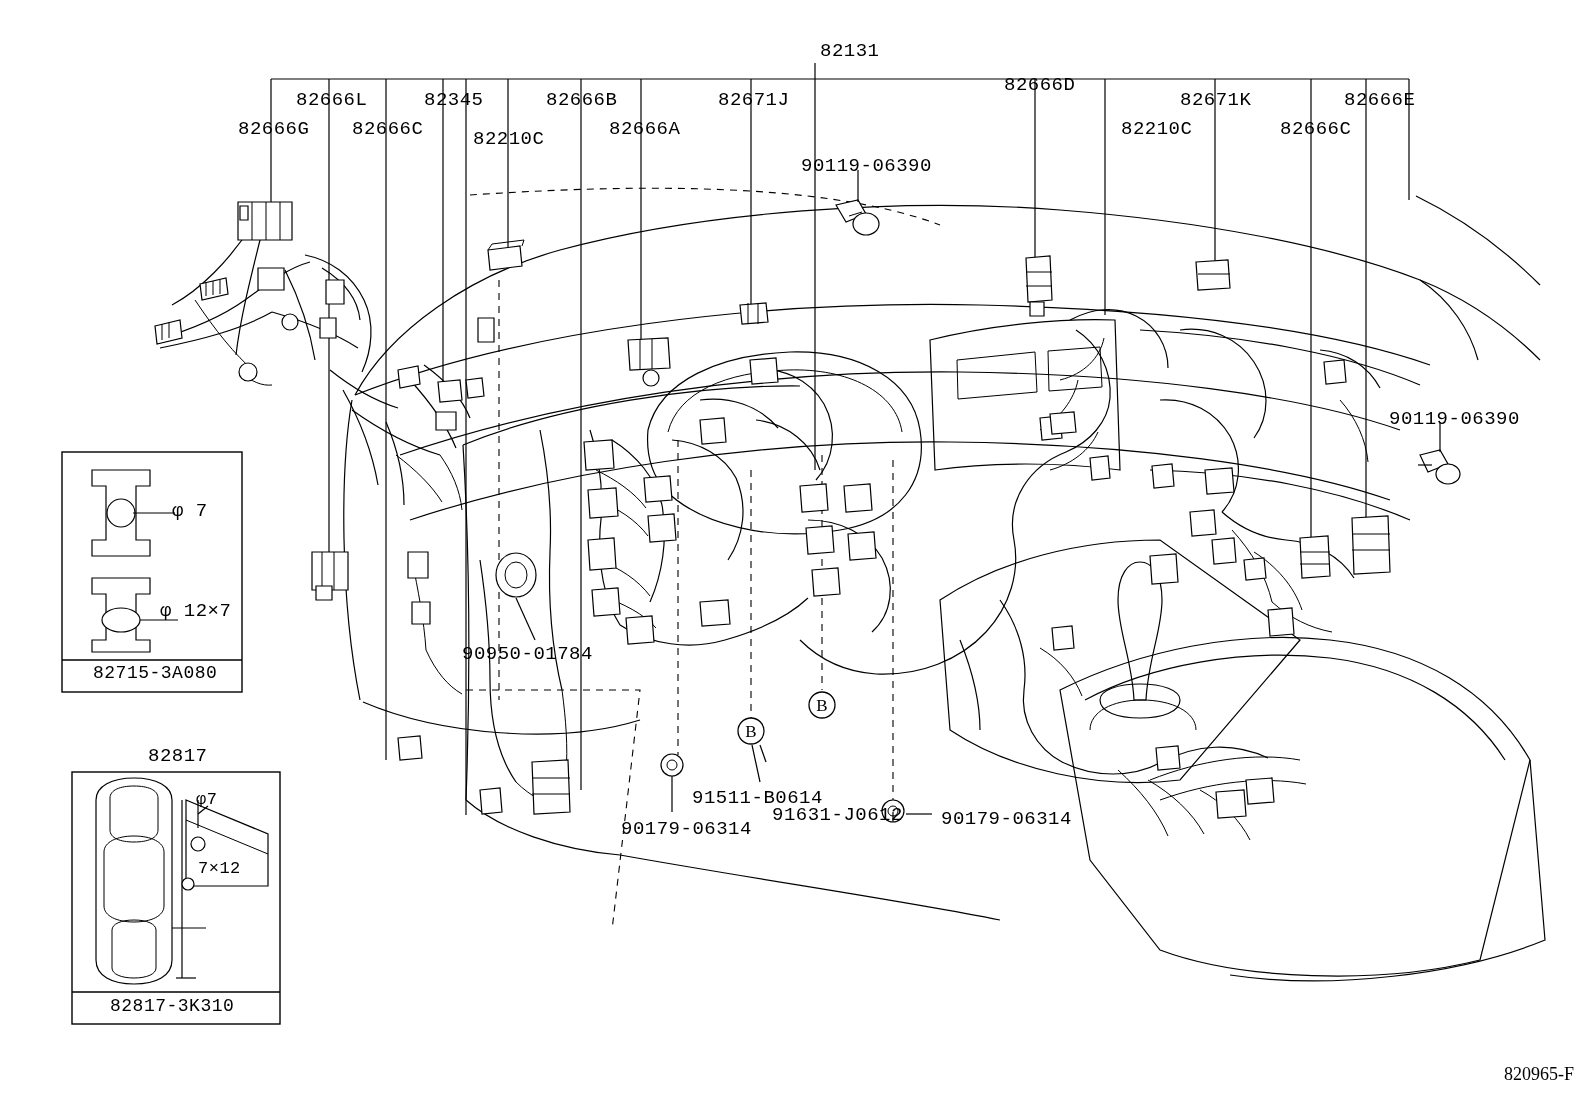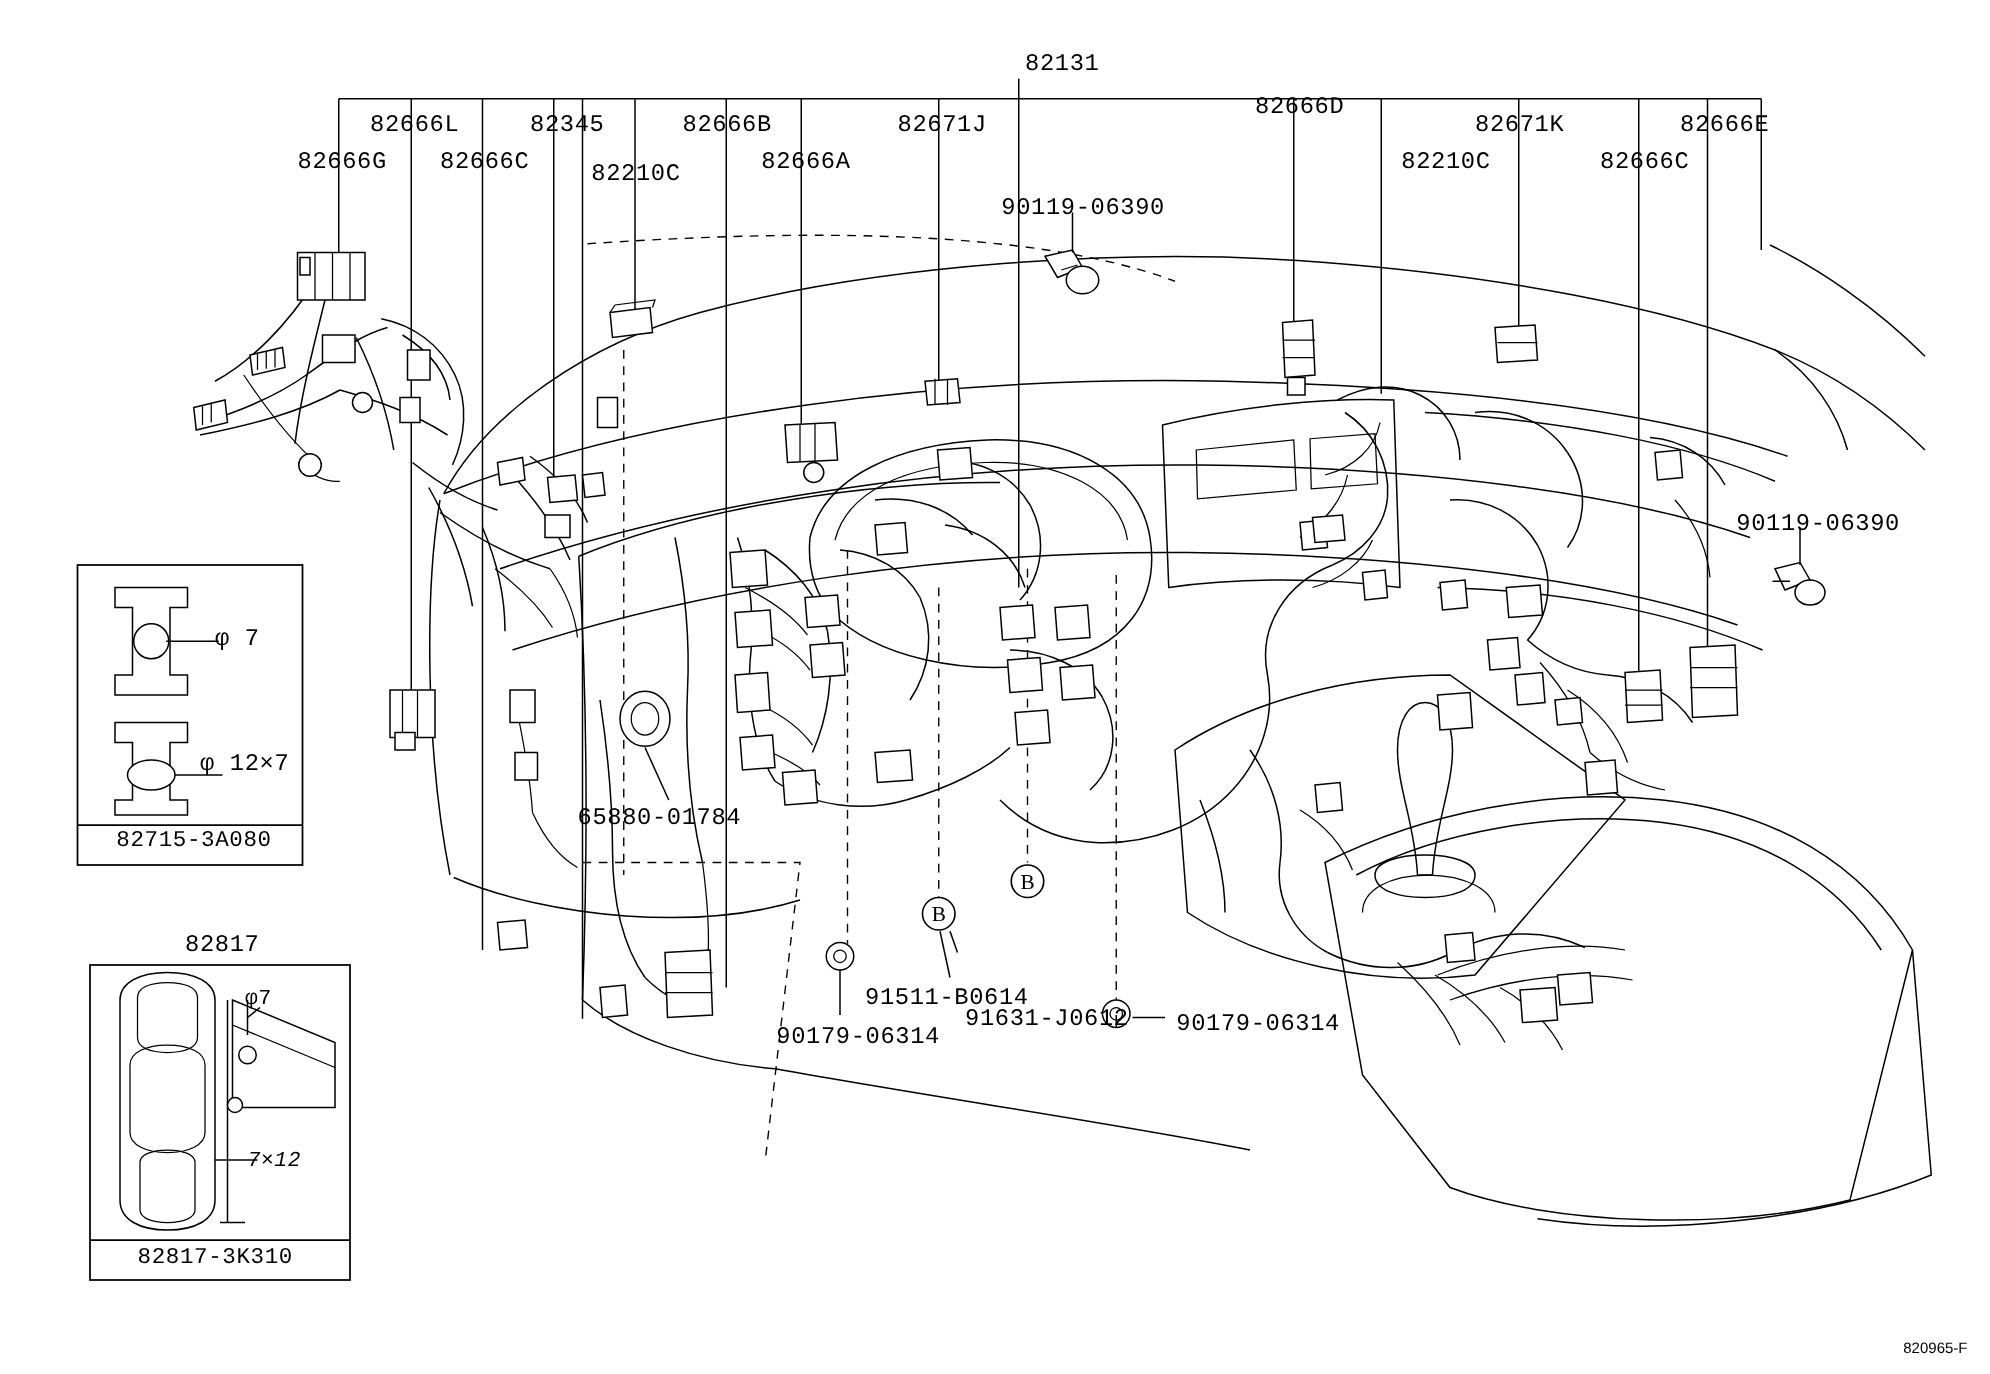--- a/index.html
+++ b/index.html
@@ -28,22 +28,22 @@
   .lbl.small {
     font-size: 17px;
   }
   .lbl.boxcap {
     font-size: 18px;
   }
   .figcode {
     position: absolute;
     right: 18px;
     bottom: 14px;
-    font-family: Liberation Sans, sans-serif;
-    font-size: 12px;
+    font-family: Liberation Serif, serif;
+    font-size: 18px;
     color: #000;
   }
   .svgwrap {
     position: absolute;
     left: 0;
     top: 0;
     width: 1592px;
     height: 1099px;
   }
   svg {
@@ -418,30 +418,30 @@
   <div class="lbl" style="left:1344px; top:89px;text-align:center;">82666E</div>
   <div class="lbl" style="left:238px; top:118px;">82666G</div>
   <div class="lbl" style="left:352px; top:118px;">82666C</div>
   <div class="lbl" style="left:473px; top:128px;">82210C</div>
   <div class="lbl" style="left:609px; top:118px;">82666A</div>
   <div class="lbl" style="left:1121px; top:118px;">82210C</div>
   <div class="lbl" style="left:1280px; top:118px;">82666C</div>
 
   <div class="lbl" style="left:801px; top:155px;">90119-06390</div>
   <div class="lbl" style="left:1389px; top:408px;">90119-06390</div>
-  <div class="lbl" style="left:462px; top:643px;">65880-01784</div>
+  <div class="lbl" style="left:462px; top:643px;">90950-01784</div>
   <div class="lbl" style="left:772px; top:760px;margin-top:44px;">91631-J0612</div>
   <div class="lbl" style="left:692px; top:787px;">91511-B0614</div>
   <div class="lbl" style="left:621px; top:818px;">90179-06314</div>
   <div class="lbl" style="left:941px; top:808px;">90179-06314</div>
 
   <div class="lbl" style="left:172px; top:500px;">φ 7</div>
   <div class="lbl" style="left:160px; top:600px;">φ 12×7</div>
   <div class="lbl boxcap" style="left:93px; top:663px;">82715-3A080</div>
 
   <div class="lbl" style="left:148px; top:745px;">82817</div>
   <div class="lbl small" style="left:196px; top:790px;">φ7</div>
-  <div class="lbl small" style="left:198px; top:920px;font-style:italic;">7×12</div>
+  <div class="lbl small" style="left:198px; top:859px;">7×12</div>
   <div class="lbl boxcap" style="left:110px; top:996px;">82817-3K310</div>
 
   <div class="figcode">820965-F</div>
 
 </div>
 
 </body></html>

